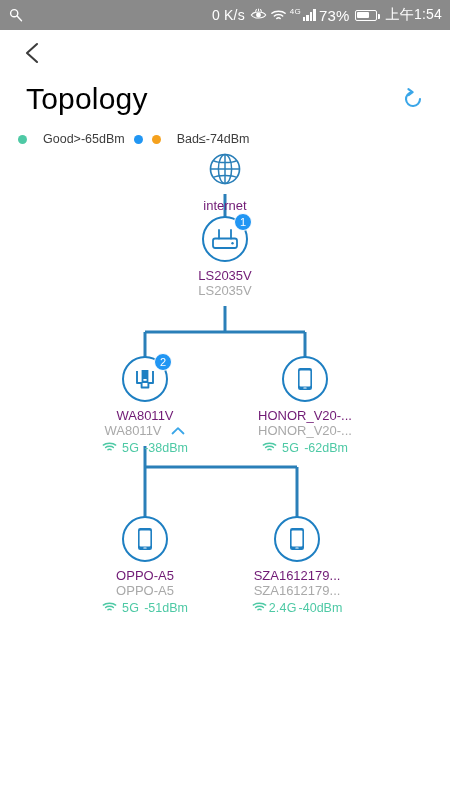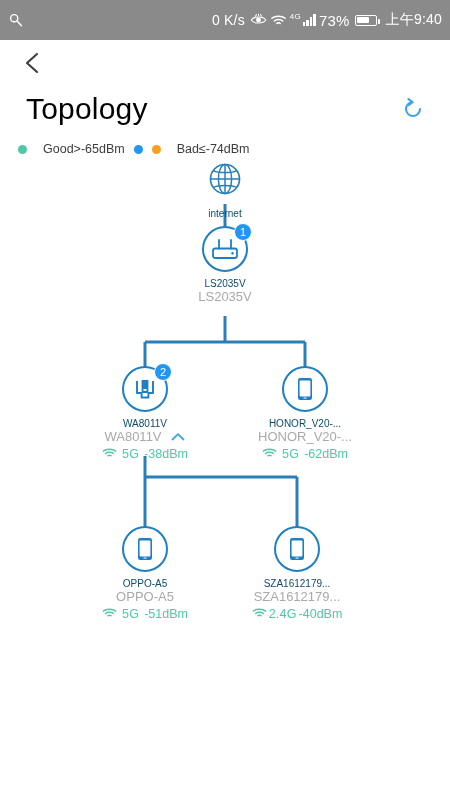--- a/index.html
+++ b/index.html
@@ -5,21 +5,21 @@
   * { box-sizing: border-box; margin: 0; padding: 0; }
   html, body {
     width: 450px; height: 800px;
     font-family: "Liberation Sans", sans-serif;
     background: #ffffff;
     overflow: hidden;
   }
 
   
   .statusbar {
-    height: 40px; width: 100%;
+    height: 30px; width: 100%;
     background: #8a8a8a;
     display: flex; align-items: center;
     padding: 0 8px;
     color: #ffffff;
   }
   .statusbar .left { display:flex; align-items:center; flex: 0 0 auto; }
   .statusbar .spacer { flex: 1 1 auto; }
   .statusbar .right {
     display: flex; align-items: center; gap: 3px;
     font-size: 14px; letter-spacing: .2px; white-space: nowrap;
@@ -89,21 +89,21 @@
   }
   .node .badge {
     position:absolute; top:-5px; right:-6px;
     width:18px; height:18px; border-radius:50%;
     background:#2196f3; color:#fff; font-size:11px;
     display:flex; align-items:center; justify-content:center;
     border: 1.5px solid #fff;
   }
   .node .glyph { width:46px; height:46px; display:flex; align-items:center; justify-content:center; }
   .node .name {
-    margin-top: 6px; font-size: 10px; color:#0c4a6e; white-space:nowrap;
+    margin-top: 6px; font-size: 13px; color:#701a75; white-space:nowrap;
     overflow:hidden; text-overflow:ellipsis; max-width:150px; text-align:left;
   }
   .node .sub-row { display:flex; align-items:center; gap:8px; }
   .node .sub {
     font-size: 13px; color:#a9a9a9; white-space:nowrap;
     overflow:hidden; text-overflow:ellipsis; max-width:140px; text-align:center;
   }
   .node .signal {
     display:flex; gap:5px; margin-top:3px;
     font-size:12.5px; color:#4ec9a5; white-space:nowrap;
@@ -145,21 +145,21 @@
     <span class="bars">
         <i></i>
         <i></i>
         <i></i>
         <i></i>
       </span>
     <span class="sb-pct">73%</span>
     <span class="battery">
         <span class="lvl"></span>
       </span>
-    <span class="sb-time">上午9:40</span>
+    <span class="sb-time">上午1:54</span>
   </div>
 </div>
 
 <div class="appbar">
   <div class="back-btn">
     <svg width="22" height="26" viewBox="0 0 22 26">
       <polyline points="15,4 5,13 15,22" fill="none" stroke="#3c3c3c" stroke-width="2.1" stroke-linecap="round" stroke-linejoin="round"></polyline>
     </svg>
   </div>
 </div>

